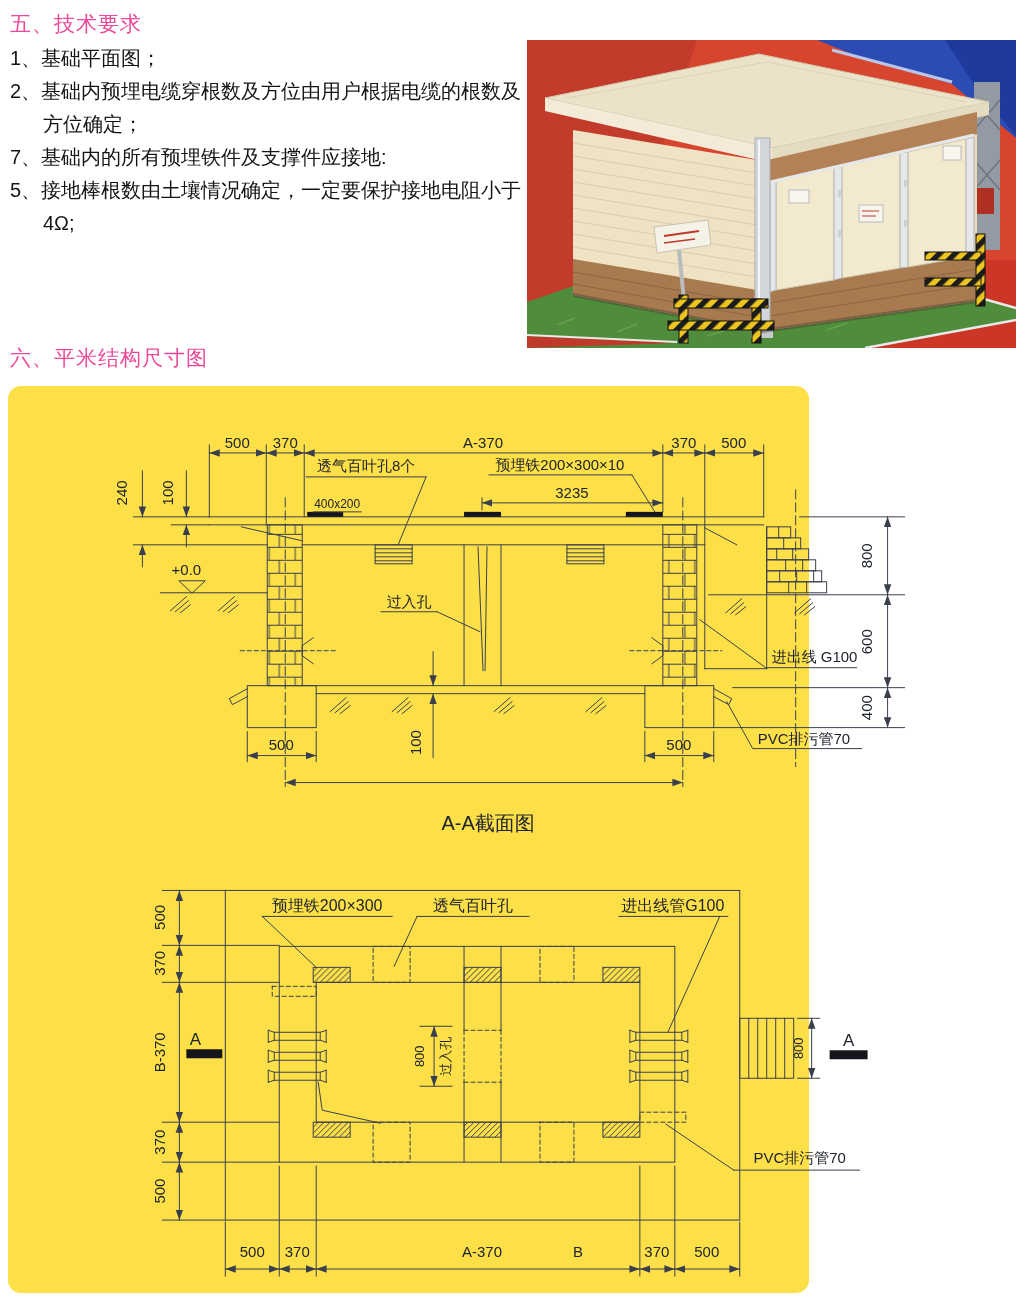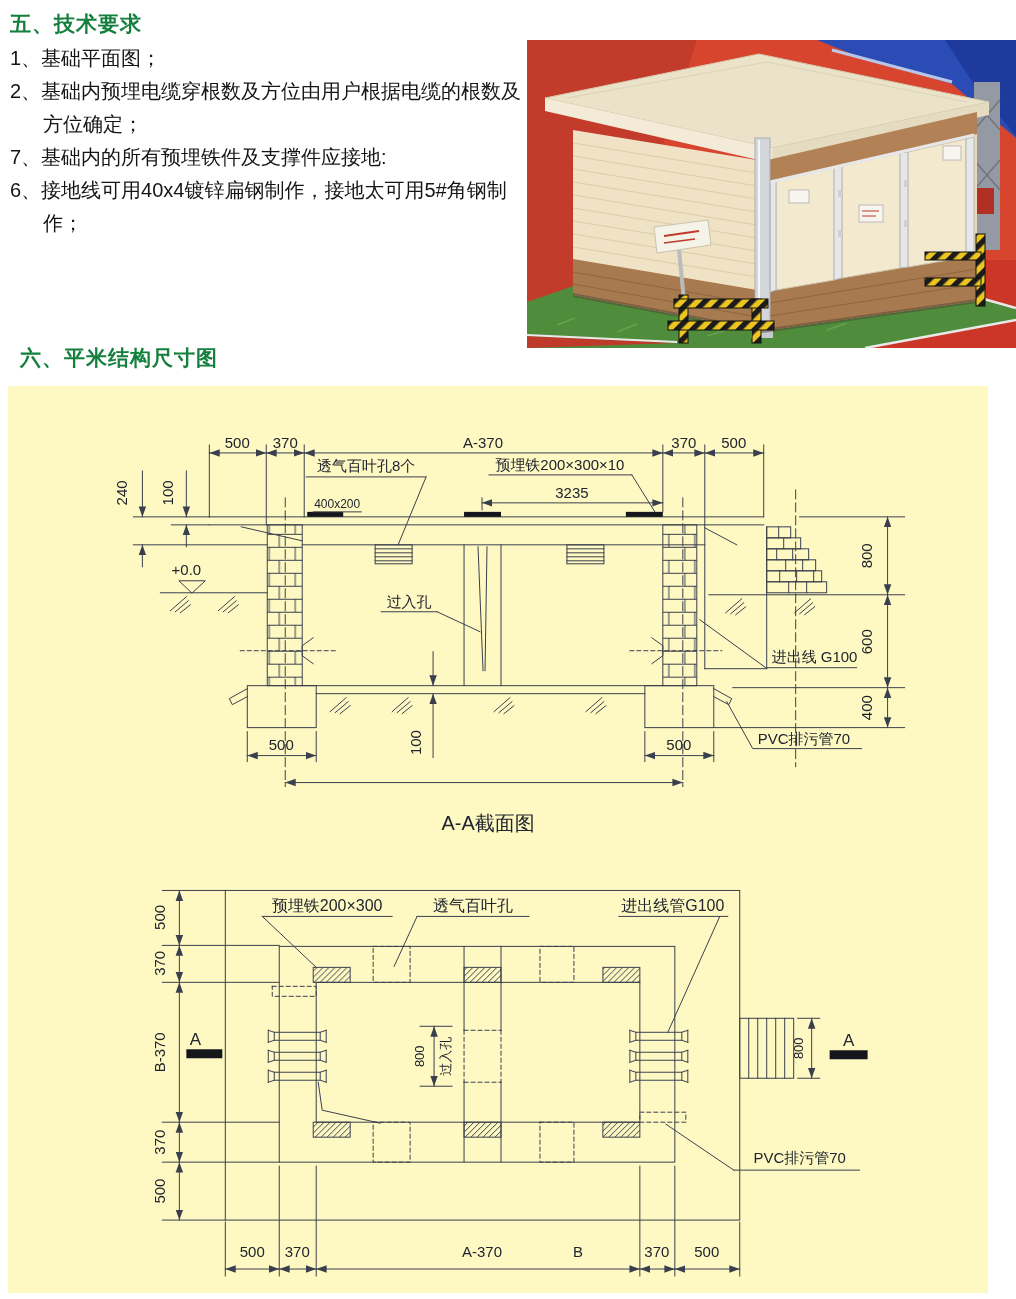--- a/index.html
+++ b/index.html
@@ -1,25 +1,25 @@
 <!DOCTYPE html>
 <html><head>
 <meta charset="utf-8">
 <style>
   html,body{margin:0;padding:0;}
   body{width:1016px;height:1299px;position:relative;background:#fff;
        font-family:"Liberation Sans",sans-serif;overflow:hidden;}
-  .sec-title{position:absolute;font-weight:bold;font-size:21px;color:#15803d;letter-spacing:1px;}
+  .sec-title{position:absolute;font-weight:normal;font-size:21px;color:#ec4899;letter-spacing:1px;}
   #t5{left:10px;top:10px;}
-  #t6{left:20px;top:344px;}
+  #t6{left:10px;top:344px;}
   .req-list{position:absolute;left:10px;top:42px;width:512px;font-size:20px;
             line-height:33px;color:#151515;}
   .req-item{padding-left:33px;text-indent:-33px;}
   .photo{position:absolute;left:527px;top:40px;width:489px;height:308px;}
-  .panel{position:absolute;left:8px;top:386px;width:980px;height:907px;background:#fef9c3;}
+  .panel{position:absolute;left:8px;top:386px;width:801px;height:907px;background:#fde047;border-radius:13px;}
   .panel svg{display:block;}
   
   .ln{stroke:#3a3f4e;stroke-width:1;fill:none;stroke-linecap:square;}
   .dim{marker-start:url(#arr);marker-end:url(#arr);}
   .me{marker-end:url(#arr);}
   .dash{stroke-dasharray:9 4;}
   .dash2{stroke-dasharray:4 3;}
   .fillk{fill:#15151c;stroke:none;}
   .hpat{fill:url(#diag);}
   .brickf{fill:url(#brick);}
@@ -29,21 +29,21 @@
   text.t21{font-size:20px;}
 </style>
 </head>
 <body>
 
 <div class="sec-title" id="t5">五、技术要求</div>
 <div class="req-list">
   <div class="req-item">1、基础平面图；</div>
   <div class="req-item">2、基础内预埋电缆穿根数及方位由用户根据电缆的根数及方位确定；</div>
   <div class="req-item">7、基础内的所有预埋铁件及支撑件应接地:</div>
-  <div class="req-item">6、接地线可用40x4镀锌扁钢制作，接地太可用5#角钢制作；</div>
+  <div class="req-item">5、接地棒根数由土壤情况确定，一定要保护接地电阻小于4Ω;</div>
 </div>
 
 <svg class="photo" viewBox="0 0 489 308">
   <defs>
     <pattern id="warn" width="11" height="11" patternUnits="userSpaceOnUse" patternTransform="rotate(45)">
       <rect width="11" height="11" fill="#edc51f"></rect>
         <rect width="5.5" height="11" fill="#1c1c1c"></rect>
     </pattern>
   </defs>
   <rect width="489" height="308" fill="#d8452f"></rect>

